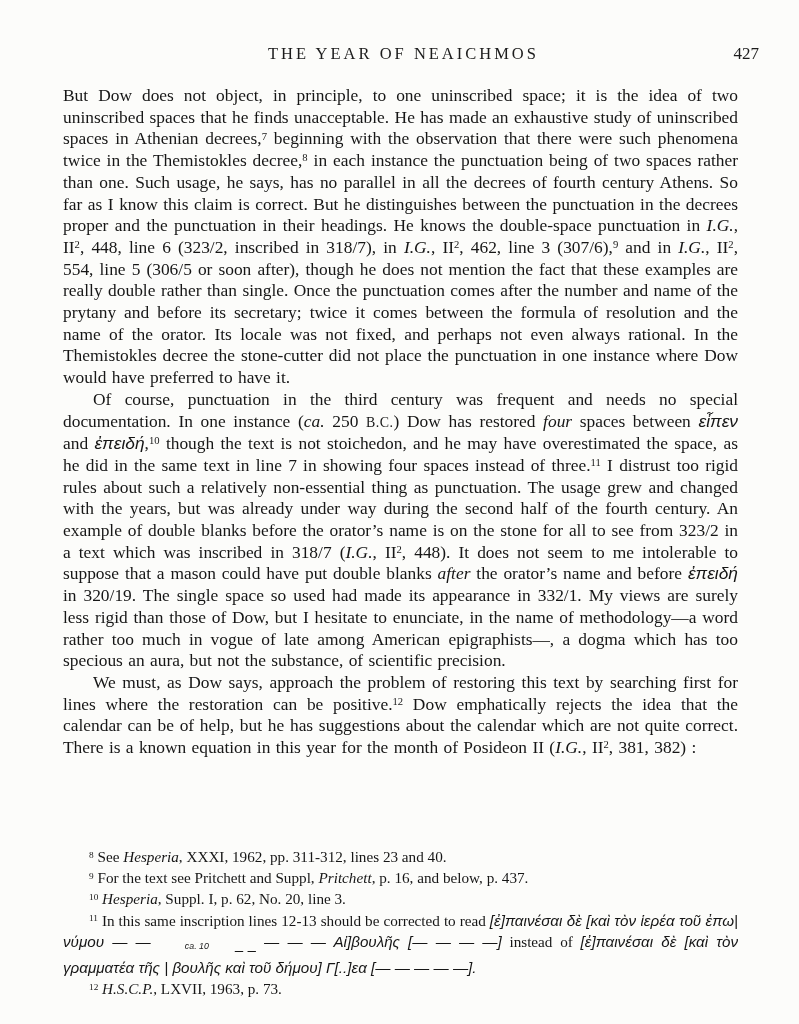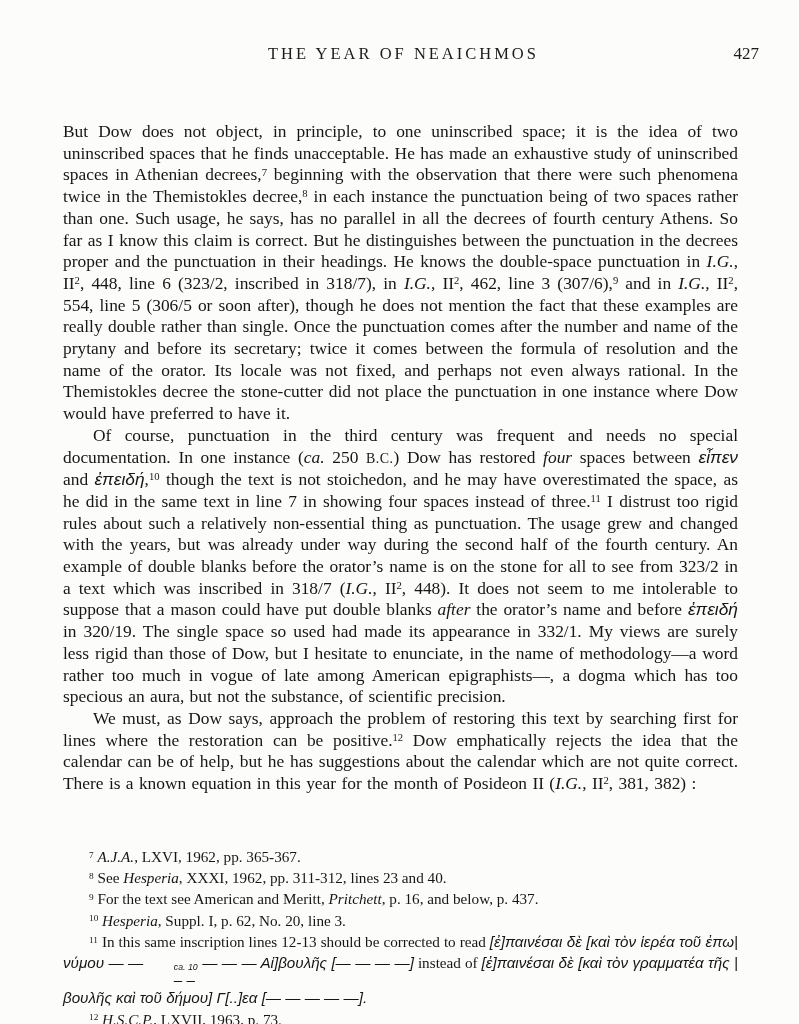--- a/index.html
+++ b/index.html
@@ -17,21 +17,21 @@
     position:absolute;top:44px;left:0;width:100%;
     text-align:center;
     font-size:16.5px;letter-spacing:3px;
     color:#1b1b1b;
   }
   .page-number{
     position:absolute;top:44px;right:48px;
     font-size:17px;color:#1b1b1b;
   }
   .body-text{
-    position:absolute;top:85px;left:63px;width:675px;margin-top:36px;
+    position:absolute;top:85px;left:63px;width:675px;
   }
   .body-text p.para{
     margin:0;
     text-align:justify;
     font-size:17.4px;
     line-height:21.7px;
     word-spacing:1px;
   }
   .body-text p.para.indent{text-indent:30px;}
   .footnotes{
@@ -49,21 +49,21 @@
     line-height:0;
     position:relative;
     top:-0.45em;
     vertical-align:baseline;
   }
   .it{font-style:italic;}
   .greek{font-style:italic;font-family:Liberation Sans, sans-serif;}
   .sc{font-size:80%;letter-spacing:0.5px;}
   .stack{
     display:inline-flex;
-    flex-direction:column;
+    flex-direction:row;
     align-items:flex-start;
     vertical-align:-0.15em;
     line-height:0.75;
   }
   .stack-top{font-size:58%;font-style:italic;line-height:1;}
   .stack-bot{line-height:1;}
 </style>
 </head>
 <body>
 
@@ -71,23 +71,22 @@
   <div class="running-head">THE YEAR OF NEAICHMOS</div>
   <div class="page-number">427</div>
 
   <div class="body-text">
       <p class="para"><span>But Dow does not object, in principle, to one uninscribed space; it is the idea of two uninscribed spaces that he finds unacceptable.  He has made an exhaustive study of uninscribed spaces in Athenian decrees,</span><sup>7</sup><span> beginning with the observation that there were such phenomena twice in the Themistokles decree,</span><sup>8</sup><span> in each instance the punctuation being of two spaces rather than one.  Such usage, he says, has no parallel in all the decrees of fourth century Athens.  So far as I know this claim is correct.  But he distinguishes between the punctuation in the decrees proper and the punctuation in their headings.  He knows the double-space punctuation in </span><span class="it">I.G.</span><span>, II</span><sup>2</sup><span>, 448, line 6 (323/2, inscribed in 318/7), in </span><span class="it">I.G.</span><span>, II</span><sup>2</sup><span>, 462, line 3 (307/6),</span><sup>9</sup><span> and in </span><span class="it">I.G.</span><span>, II</span><sup>2</sup><span>, 554, line 5 (306/5 or soon after), though he does not mention the fact that these examples are really double rather than single.  Once the punctuation comes after the number and name of the prytany and before its secretary; twice it comes between the formula of resolution and the name of the orator.  Its locale was not fixed, and perhaps not even always rational.  In the Themistokles decree the stone-cutter did not place the punctuation in one instance where Dow would have preferred to have it.</span></p>
       <p class="para indent"><span>Of course, punctuation in the third century was frequent and needs no special documentation.  In one instance (</span><span class="it">ca.</span><span> 250 </span><span class="sc">B.C.</span><span>) Dow has restored </span><span class="it">four</span><span> spaces between </span><span class="greek">εἶπεν</span><span> and </span><span class="greek">ἐπειδή</span><span>,</span><sup>10</sup><span> though the text is not stoichedon, and he may have overestimated the space, as he did in the same text in line 7 in showing four spaces instead of three.</span><sup>11</sup><span> I distrust too rigid rules about such a relatively non-essential thing as punctuation.  The usage grew and changed with the years, but was already under way during the second half of the fourth century.  An example of double blanks before the orator’s name is on the stone for all to see from 323/2 in a text which was inscribed in 318/7 (</span><span class="it">I.G.</span><span>, II</span><sup>2</sup><span>, 448).  It does not seem to me intolerable to suppose that a mason could have put double blanks </span><span class="it">after</span><span> the orator’s name and before </span><span class="greek">ἐπειδή</span><span> in 320/19.  The single space so used had made its appearance in 332/1.  My views are surely less rigid than those of Dow, but I hesitate to enunciate, in the name of methodology—a word rather too much in vogue of late among American epigraphists—, a dogma which has too specious an aura, but not the substance, of scientific precision.</span></p>
       <p class="para indent"><span>We must, as Dow says, approach the problem of restoring this text by searching first for lines where the restoration can be positive.</span><sup>12</sup><span>  Dow emphatically rejects the idea that the calendar can be of help, but he has suggestions about the calendar which are not quite correct.  There is a known equation in this year for the month of Posideon II (</span><span class="it">I.G.</span><span>, II</span><sup>2</sup><span>, 381, 382) :</span></p>
     </div>
 
   <div class="footnotes">
-      <p class="footnote"><sup>7</sup> <span class="it">A.J.A.</span><span>, LXVI, 1962, pp. 365-367.</span></p>
       <p class="footnote"><sup>8</sup> <span>See </span><span class="it">Hesperia</span><span>, XXXI, 1962, pp. 311-312, lines 23 and 40.</span></p>
-      <p class="footnote"><sup>9</sup> <span>For the text see American and Meritt, </span><span class="it">Pritchett</span><span>, p. 16, and below, p. 437.</span></p>
+      <p class="footnote"><sup>9</sup> <span>For the text see Pritchett and Suppl, </span><span class="it">Pritchett</span><span>, p. 16, and below, p. 437.</span></p>
       <p class="footnote"><sup>10</sup> <span class="it">Hesperia</span><span>, Suppl. I, p. 62, No. 20, line 3.</span></p>
       <p class="footnote"><sup>11</sup> <span>In this same inscription lines 12-13 should be corrected to read </span><span class="greek">[ἐ]παινέσαι δὲ [καὶ τὸν ἱερέα τοῦ ἐπω|νύμου</span><span class="greek"> — — </span><span class="greek stack">
           <span class="stack-top">ca. 10</span>
           <span class="stack-bot">– –</span>
         </span><span class="greek"> — — — </span><span class="greek">Αἰ]βουλῆς [— — — —]</span><span> instead of </span><span class="greek">[ἐ]παινέσαι δὲ [καὶ τὸν γραμματέα τῆς | βουλῆς καὶ τοῦ δήμου] Γ[..]εα [— — — — —].</span></p>
       <p class="footnote"><sup>12</sup> <span class="it">H.S.C.P.</span><span>, LXVII, 1963, p. 73.</span></p>
     </div>
 </div>
 
 </body></html>

